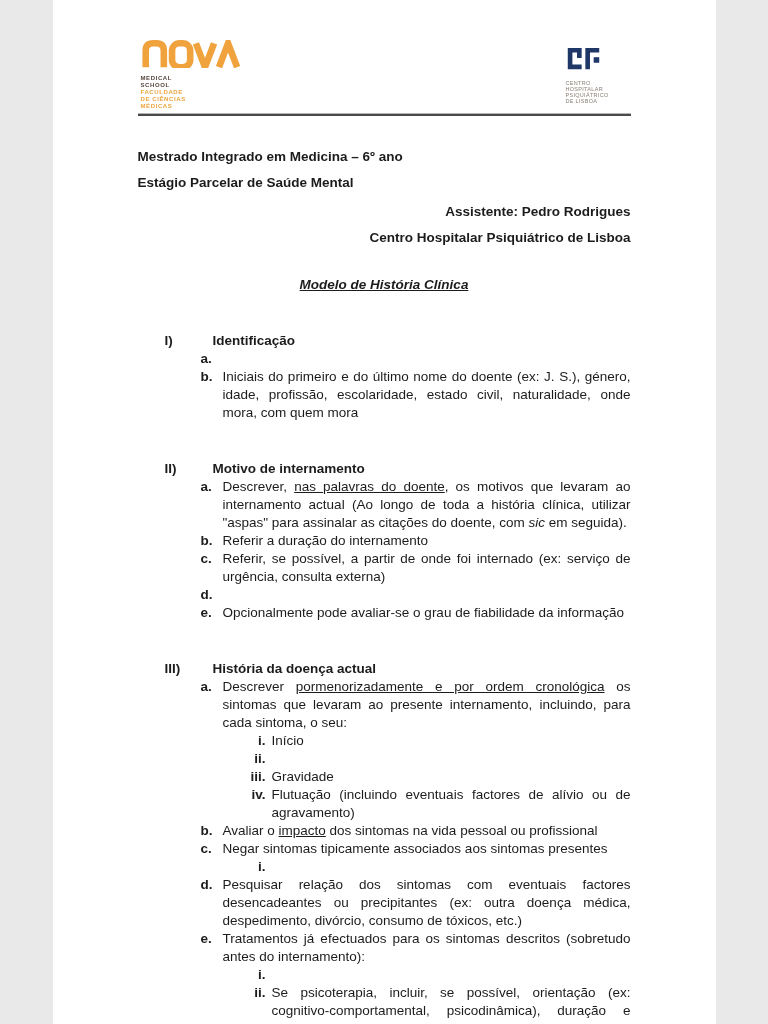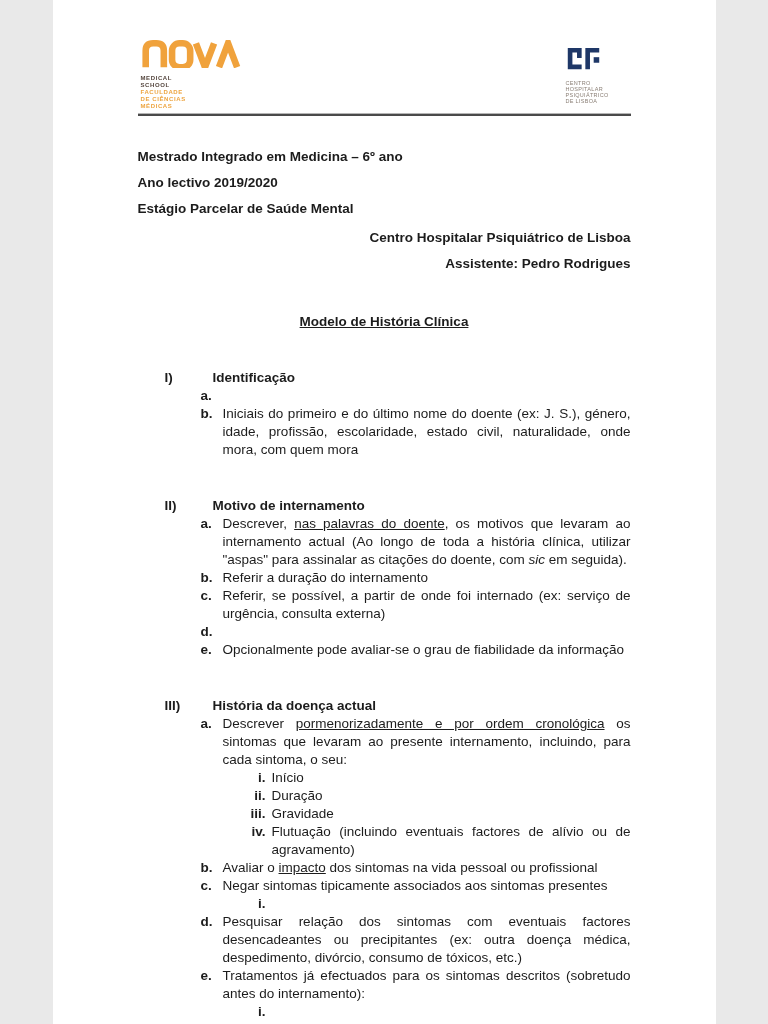--- a/index.html
+++ b/index.html
@@ -21,21 +21,21 @@
   .chpl-block { margin-right:22px; margin-top:6px; }
   .chpl-sub { margin-top:2px; }
   .chpl-sub div { font-size:5.5px; line-height:6px; color:#8a7f75; letter-spacing:0.3px; }
   .rule { margin-top:3px; height:3px; background:#4a4a4a; border-top:1px solid #b5b5b5; }
 
   
   .meta { margin-top:31px; }
   .meta-line { font-weight:bold; line-height:19px; margin-bottom:7px; }
   .meta-right { margin-top:10px; }
   .meta-right .meta-line { text-align:right; }
-  .doc-title { margin-top:40px; text-align:center; font-weight:bold; text-decoration:underline; }
+  .doc-title { margin-top:29px; text-align:center; font-weight:bold; text-decoration:underline;font-style:italic; }
 
   
   .sec { margin-top:38px; }
   .sec-head { display:flex; font-weight:bold; }
   .sec-num { margin-left:27px; width:48px; flex:none; }
   .item { display:flex; }
   .item > .lbl { margin-left:63px; width:22px; flex:none; font-weight:bold; }
   .item > .txt { flex:1; text-align:justify; }
   .sub { display:flex; }
   .sub > .slbl { margin-left:88px; width:40px; flex:none; text-align:right; font-weight:bold; }
@@ -80,25 +80,24 @@
           <div>HOSPITALAR</div>
           <div>PSIQUIÁTRICO</div>
           <div>DE LISBOA</div>
         </div>
       </div>
     </div>
     <div class="rule"></div>
 
     <div class="meta">
       <div class="meta-line">Mestrado Integrado em Medicina – 6º ano</div>
-      <div class="meta-line">Ano lectivo 2019/2020</div>
       <div class="meta-line">Estágio Parcelar de Saúde Mental</div>
       <div class="meta-right">
+        <div class="meta-line">Assistente: Pedro Rodrigues</div>
         <div class="meta-line">Centro Hospitalar Psiquiátrico de Lisboa</div>
-        <div class="meta-line">Assistente: Pedro Rodrigues</div>
       </div>
     </div>
 
     <div class="doc-title">Modelo de História Clínica</div>
 
     <section class="sec">
       <div class="sec-head">
         <span class="sec-num">I)</span>
         <span>Identificação</span>
       </div>
@@ -145,21 +144,20 @@
       <div class="item">
         <span class="lbl">a.</span>
         <span class="txt"><span>Descrever </span><span class="u">pormenorizadamente e por ordem cronológica</span><span> os sintomas que levaram ao presente internamento, incluindo, para cada sintoma, o seu:</span></span>
       </div>
       <div class="sub">
         <span class="slbl">i.</span>
         <span class="stxt">Início</span>
       </div>
       <div class="sub">
         <span class="slbl">ii.</span>
-        <span class="stxt">Duração</span>
       </div>
       <div class="sub">
         <span class="slbl">iii.</span>
         <span class="stxt">Gravidade</span>
       </div>
       <div class="sub">
         <span class="slbl">iv.</span>
         <span class="stxt">Flutuação (incluindo eventuais factores de alívio ou de agravamento)</span>
       </div>
       <div class="item">

